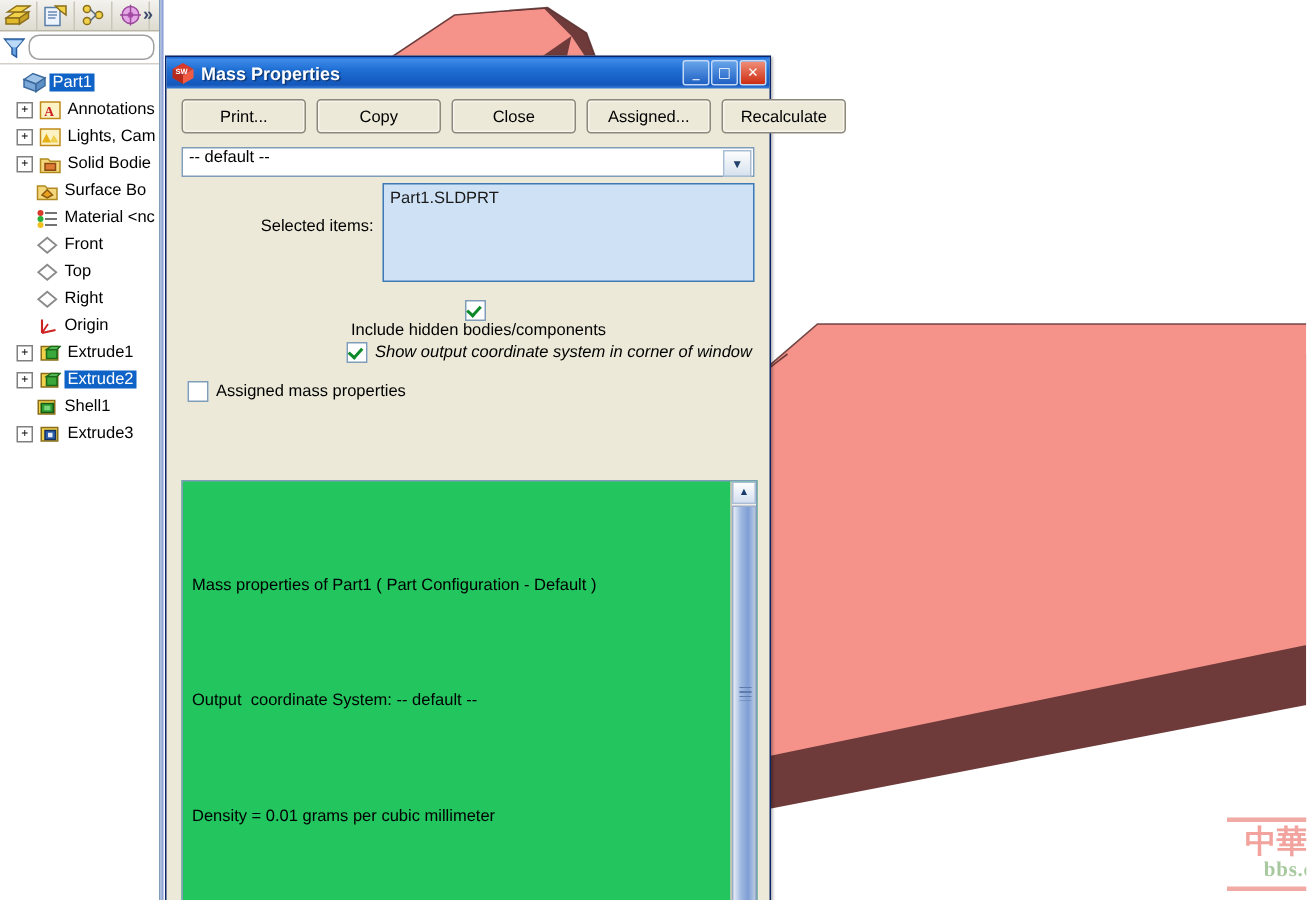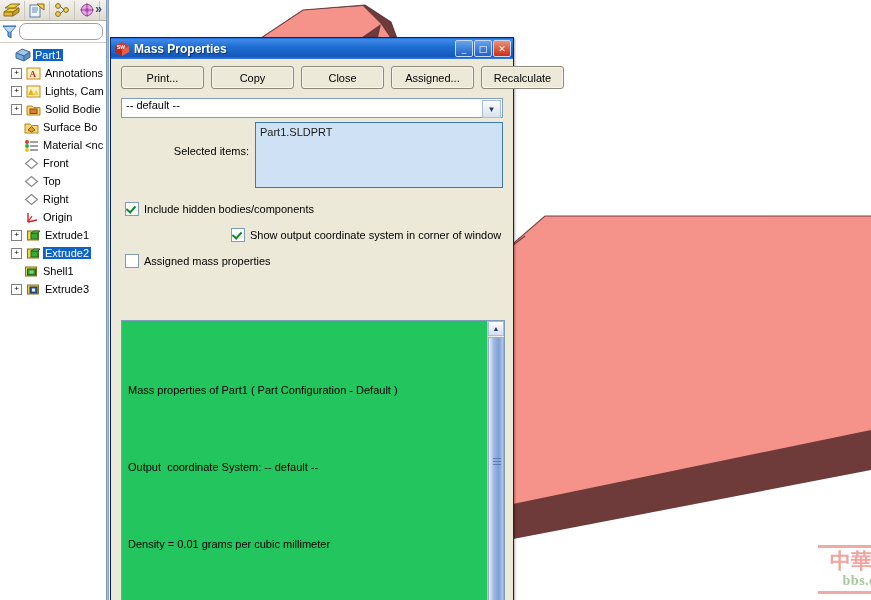--- a/index.html
+++ b/index.html
@@ -265,21 +265,21 @@
   }
   .label-sel { line-height: 58px; }
 
   .check-row {
     display: flex;
     align-items: center;
     padding-left: 120px;
     height: 17px;
     margin-top: 9px;
   }
-  .check-row.first { margin-top: 12px; }
+  .check-row.first { margin-top: 12px; flex-direction: column; }
   .chk {
     width: 12px; height: 12px;
     border: 1px solid #7f9db9;
     background: #ffffff;
     margin-right: 5px;
     flex: 0 0 auto;
     display: flex; align-items: center; justify-content: center;
     position: relative;
   }
   .chk.on::after {
@@ -657,21 +657,21 @@
       <div class="field-label label-sel">Selected items:</div>
       <div id="selected-items">
         <span>Part1.SLDPRT</span>
       </div>
     </div>
 
     <div class="check-row first" style="padding-left:14px;">
       <span class="chk on"></span>
       <span class="check-label">Include hidden bodies/components</span>
     </div>
-    <div class="check-row" style="">
+    <div class="check-row" style="font-style:italic;">
       <span class="chk on"></span>
       <span class="check-label">Show output coordinate system in corner of window</span>
     </div>
     <div class="check-row" style="padding-left:14px;">
       <span class="chk"></span>
       <span class="check-label">Assigned mass properties</span>
     </div>
 
     <div id="results-wrap">
       <div id="results">

